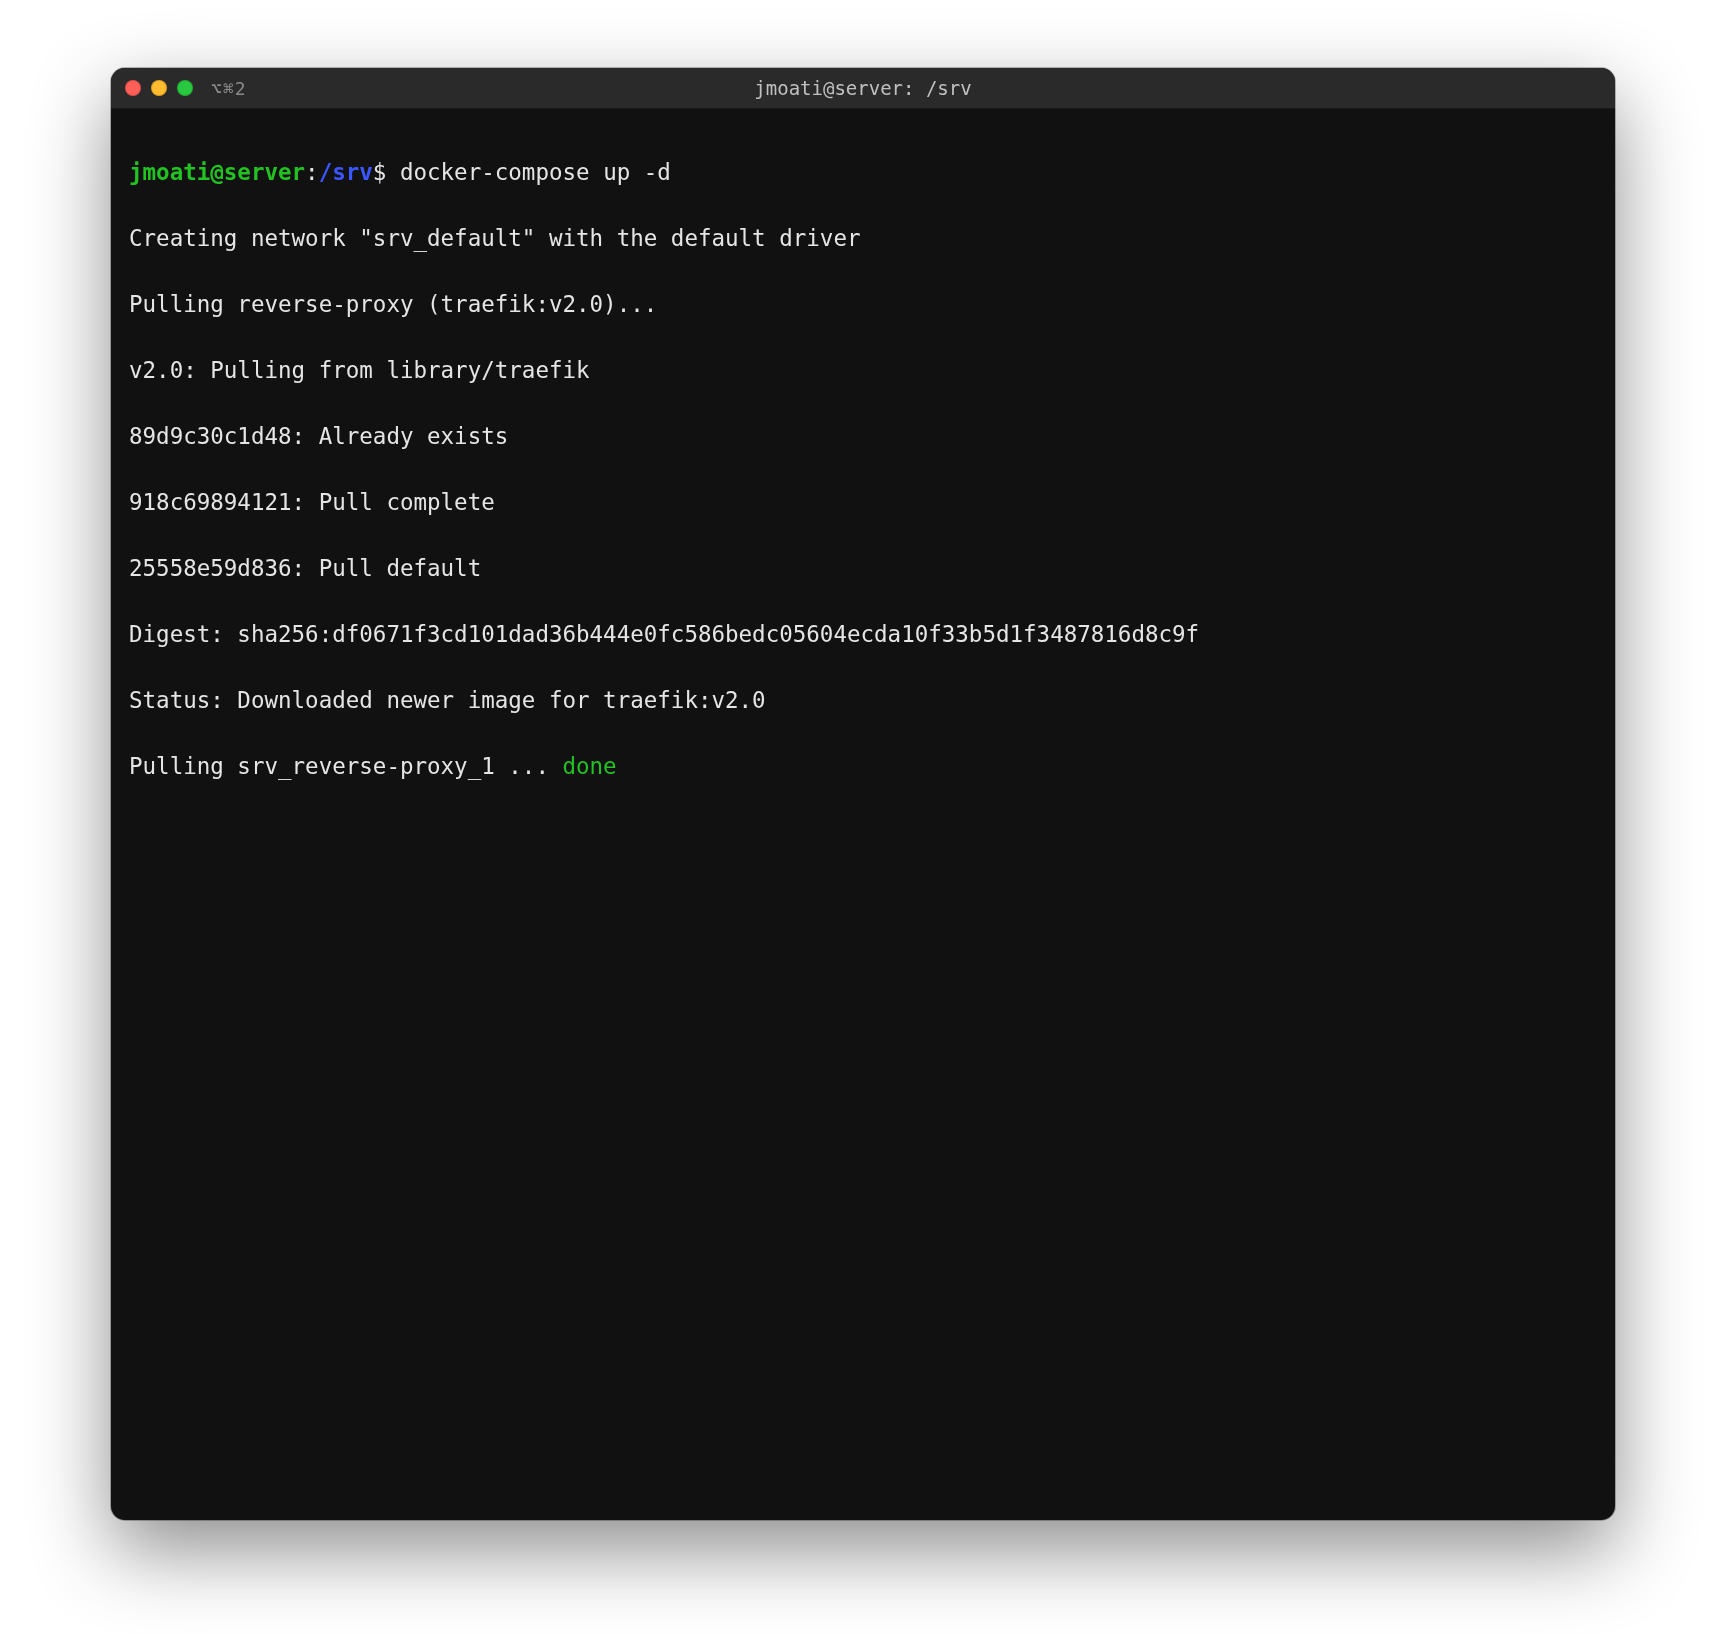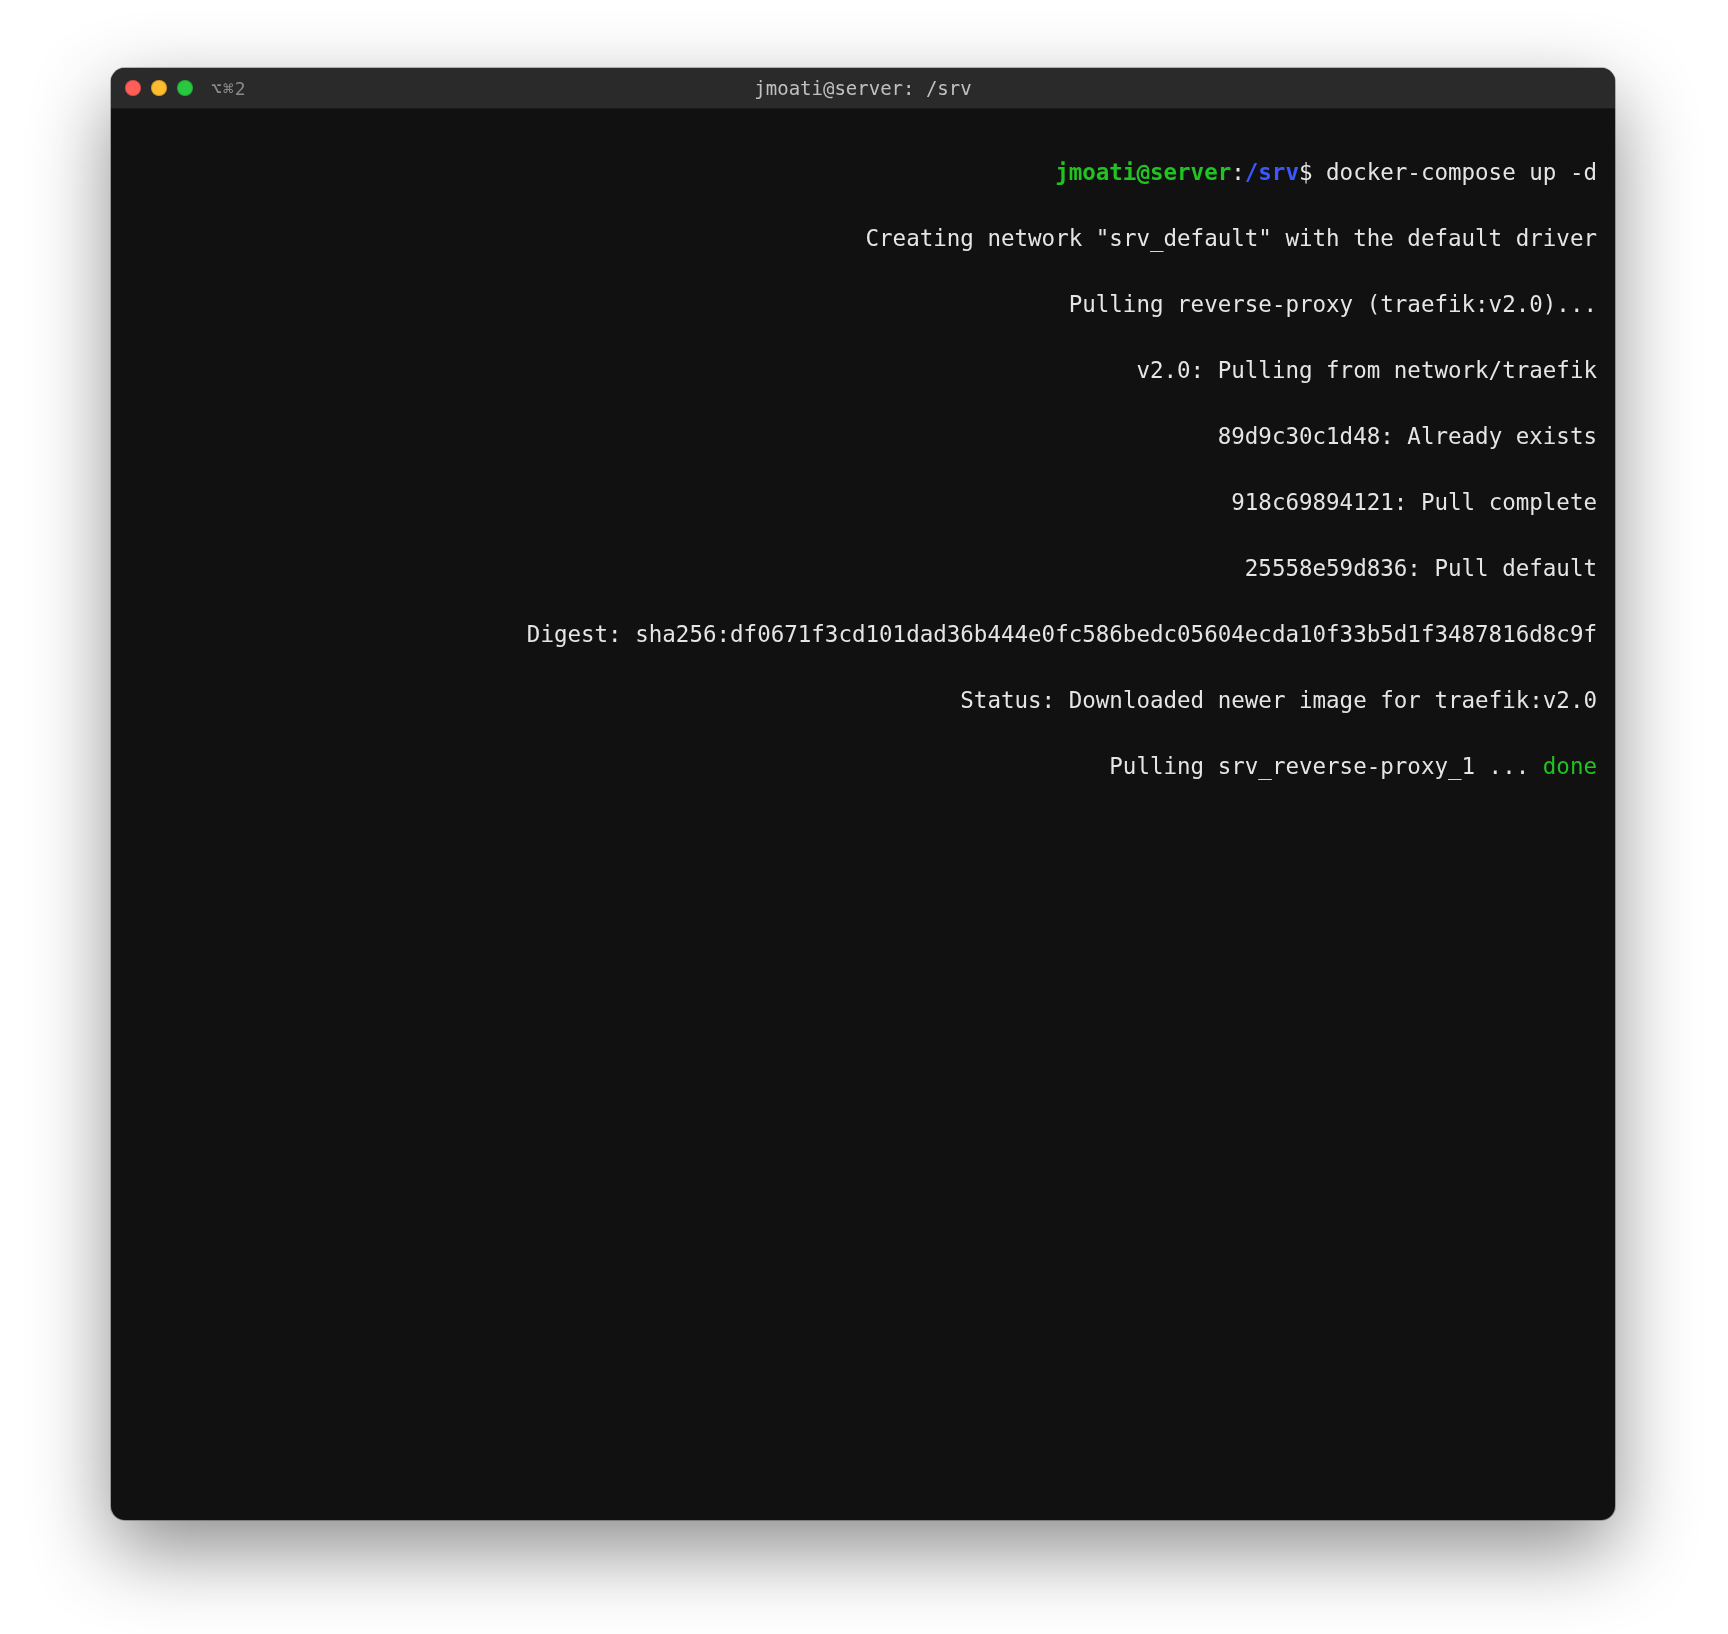--- a/index.html
+++ b/index.html
@@ -64,21 +64,21 @@
     font-size: 19px;
     color: #c0c0c0;
   }
   .term {
     padding: 14px 18px 18px 18px;
     font-size: 22.5px;
     line-height: 33px;
     white-space: pre;
     letter-spacing: 0px;
   }
-  .row { display: block; text-align: right; }
+  .row { display: block; }
   .c-green  { color: #21c221; font-weight: bold; }
   .c-blue   { color: #3b57ff; font-weight: bold; }
   .c-white  { color: #e5e5e5; }
   .c-done   { color: #21c221; }
   .cursor {
     display: inline-block;
     width: 12px;
     height: 24px;
     background: #c8c8c8;
     vertical-align: -4px;
@@ -98,21 +98,21 @@
         <div class="light green"></div>
       </div>
       <div class="tabinfo">⌥⌘2</div>
       <div class="title">jmoati@server: /srv</div>
     </div>
 
     <div class="term">
 <span class="row"><span class="c-green">jmoati@server</span><span class="c-white">:</span><span class="c-blue">/srv</span><span class="c-white">$</span><span class="c-white"> </span><span class="c-white">docker-compose up -d</span></span>
 <span class="row c-white">Creating network "srv_default" with the default driver</span>
 <span class="row c-white">Pulling reverse-proxy (traefik:v2.0)...</span>
-<span class="row c-white">v2.0: Pulling from network/traefik</span>
+<span class="row c-white">v2.0: Pulling from library/traefik</span>
 <span class="row c-white">89d9c30c1d48: Already exists</span>
 <span class="row c-white">918c69894121: Pull complete</span>
 <span class="row c-white">25558e59d836: Pull default</span>
 <span class="row c-white">Digest: sha256:df0671f3cd101dad36b444e0fc586bedc05604ecda10f33b5d1f3487816d8c9f</span>
 <span class="row c-white">Status: Downloaded newer image for traefik:v2.0</span>
 <span class="row"><span class="c-white">Pulling srv_reverse-proxy_1 ... </span><span class="c-done">done</span></span>
     </div>
 
   </div>
 </div>

